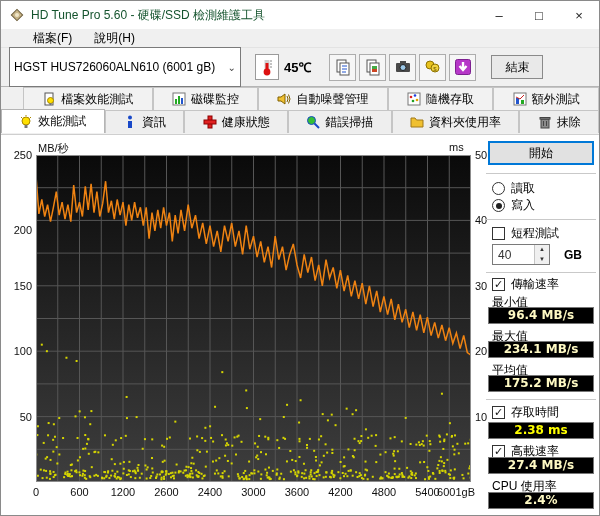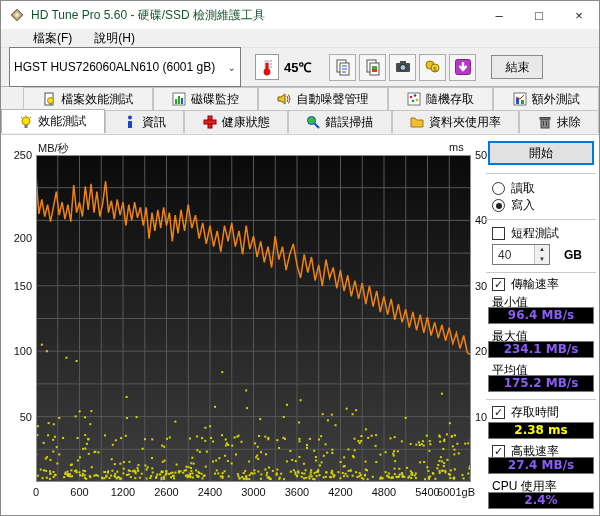--- a/index.html
+++ b/index.html
@@ -78,21 +78,21 @@
   .spin-row { position:absolute; left:8px; top:109px; display:flex; align-items:center; }
   .spinbox { width:58px; height:21px; background:#fff; border:1px solid #7a7a7a; display:flex; }
   .spin-val { flex:1; font-size:12px; color:#333; padding:3px 0 0 5px; }
   .spin-btns { width:15px; display:flex; flex-direction:column; border-left:1px solid #c5c5c5; }
   .spin-btns span { flex:1; background:#f0f0f0; font-size:6px; line-height:9px; text-align:center; color:#333; }
   .spin-unit { margin-left:14px; font-weight:bold; font-size:12px; }
   .field-label { position:absolute; left:8px; font-size:12px; }
   .value-box { position:absolute; left:4px; width:106px; height:17px; background:#000;
     border:1px solid #777; text-align:center; font-weight:bold; font-size:12px; line-height:15px;
     font-family:"DejaVu Sans", sans-serif; }
-  .value-box.cyan { color:#8b5cf6; }
+  .value-box.cyan { color:#fef9c3; }
   .value-box.yellow { color:#ffff00; }
 </style>
 </head>
 <body>
 
 <div class="window">
 
   <div class="titlebar">
     <span class="app-icon">
       <svg width="16" height="16" viewBox="0 0 16 16">
@@ -855,21 +855,21 @@
           <rect x="185.2939510081653" y="216.128" width="2" height="2" fill="#d6d600"></rect>
           <rect x="209.21496417263788" y="234.44" width="2" height="2" fill="#d6d600"></rect>
           <rect x="263.5809031828029" y="244.25" width="2" height="2" fill="#d6d600"></rect>
           <rect x="294.75070821529744" y="258.638" width="2" height="2" fill="#d6d600"></rect>
           <rect x="368.6883852691218" y="261.908" width="2" height="2" fill="#d6d600"></rect>
           <rect x="404.9323446092318" y="237.70999999999998" width="2" height="2" fill="#d6d600"></rect>
           <polyline points="0.0,20.9 2.9,58.9 5.8,44.5 8.7,61.5 11.6,49.7 14.5,66.7 17.4,52.3 20.3,36.6 23.2,60.2 26.1,47.1 29.0,64.1 31.9,49.7 34.8,66.7 37.7,30.1 40.6,57.6 43.5,47.1 46.4,61.5 49.3,31.4 52.2,54.9 55.1,28.8 58.0,57.6 60.9,36.6 63.8,61.5 66.7,48.4 69.6,26.2 72.5,57.6 75.4,45.8 78.3,64.1 81.2,44.5 84.1,60.2 87.0,47.1 89.9,70.6 92.8,49.7 95.7,65.4 98.6,47.1 101.5,62.8 104.4,52.3 107.3,70.6 110.2,52.3 113.1,83.7 116.0,57.6 118.9,75.9 121.8,54.9 124.7,73.2 127.6,52.3 130.5,70.6 133.4,57.6 136.3,86.3 139.2,60.2 142.1,78.5 145.0,54.9 148.6,75.9 152.2,49.7 155.8,73.2 159.5,60.2 163.1,83.7 166.7,68.0 170.3,88.9 174.0,70.6 177.6,91.6 181.2,75.9 184.8,96.8 188.5,70.6 192.1,86.3 195.7,68.0 199.3,91.6 203.0,75.9 206.6,99.4 210.2,70.6 213.8,94.2 217.5,81.1 221.1,102.0 224.7,86.3 228.3,107.3 232.0,91.6 235.6,112.5 239.2,81.1 242.8,104.6 246.5,91.6 250.1,115.1 253.7,99.4 257.3,88.9 261.0,109.9 264.6,123.0 268.2,99.4 271.8,117.7 275.5,102.0 279.1,125.6 282.7,109.9 286.3,130.8 290.0,104.6 293.6,123.0 297.2,112.5 300.8,133.4 304.4,115.1 308.1,136.0 311.7,120.3 315.3,141.3 318.9,125.6 322.6,143.9 326.2,128.2 329.8,149.1 333.4,130.8 337.1,151.7 340.7,136.0 344.3,157.0 347.9,141.3 351.6,159.6 355.2,143.9 358.8,164.8 362.4,149.1 366.1,167.4 369.7,154.3 373.3,172.7 376.9,157.0 380.6,175.3 384.2,159.6 387.8,177.9 391.4,162.2 395.1,180.5 398.7,167.4 402.3,183.1 405.9,170.0 409.6,185.7 413.2,172.7 416.8,188.4 420.4,177.9 424.1,193.6 427.7,180.5 431.3,197.5 435.0,200.1" fill="none" stroke="#ef8312" stroke-width="1.5"></polyline>
           <rect x="0.5" y="0.5" width="434" height="326" fill="none" stroke="#8c8c8c"></rect>
         </svg>
     <span class="ytick" style="top: 14px;">250</span>
-        <span class="ytick" style="top: 97px;">200</span>
+        <span class="ytick" style="top: 89px;">200</span>
         <span class="ytick" style="top: 144.8px;">150</span>
         <span class="ytick" style="top: 210.2px;">100</span>
         <span class="ytick" style="top: 275.6px;">50</span>
         <span class="ytick right" style="top: 14px;">50</span>
         <span class="ytick right" style="top: 79.4px;">40</span>
         <span class="ytick right" style="top: 144.8px;">30</span>
         <span class="ytick right" style="top: 210.2px;">20</span>
         <span class="ytick right" style="top: 275.6px;">10</span>
         <span class="xtick" style="left: 5px;">0</span>
         <span class="xtick" style="left: 48.5px;">600</span>

